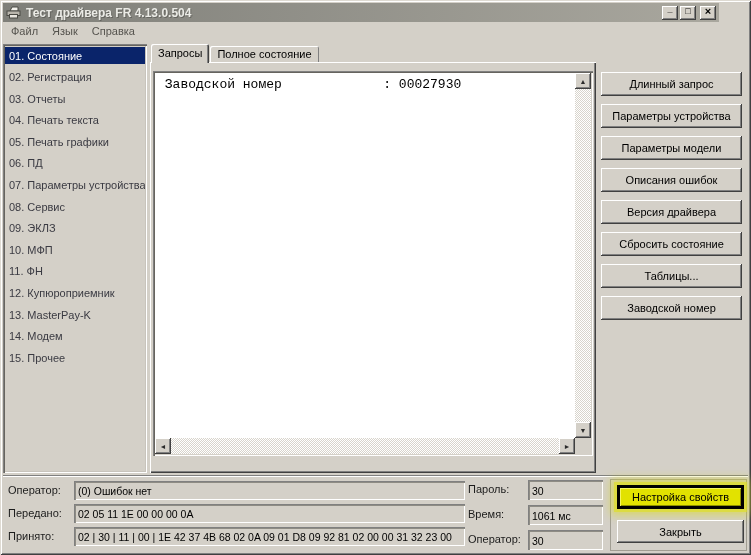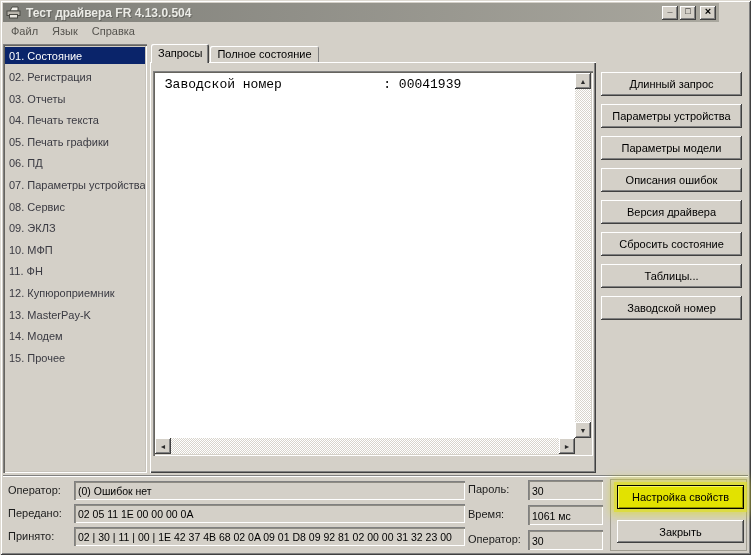--- a/index.html
+++ b/index.html
@@ -115,21 +115,21 @@
     border:1px solid #a09d92; }
 
   .btn {
     position:absolute; background:#d4d0c8; font-family:"Liberation Sans", sans-serif;
     font-size:11px; color:#000; display:flex; align-items:center; justify-content:center;
     box-shadow: inset -1px -1px 0 #404040, inset 1px 1px 0 #fff, inset -2px -2px 0 #808080;
     border:none; cursor:default; white-space:nowrap;
   }
   .btn-settings {
     left:617px; top:485px; width:127px; height:24px; background:#e2e200;
-    border:1px solid #000000;
+    border:3px solid #000000;
     box-shadow: inset 1px 1px 0 #f6f660, inset -1px -1px 0 #8f8f00,
                 0 0 0 3px rgba(222,222,40,.65), 0 0 9px 6px rgba(218,218,30,.6);
   }
   .btn-close { left:617px; top:520px; width:127px; height:23px; }
 </style>
 </head>
 <body>
 
 <div class="window">
 
@@ -224,21 +224,21 @@
     </div>
 
   <div class="tabs">
 
   <div class="tab active">Запросы</div>
       <div class="tab">Полное состояние</div>
     </div>
   <div class="tabpanel"></div>
 
   <div class="memo">
-    <div class="memo-content"> Заводской номер             : 00041939</div>
+    <div class="memo-content"> Заводской номер             : 00027930</div>
     <div class="vscroll">
       <div class="sb-btn up">▲</div>
       <div class="sb-btn down">▼</div>
     </div>
     <div class="hscroll">
       <div class="sb-btn left">◄</div>
       <div class="sb-btn right">►</div>
     </div>
     <div class="sb-corner"></div>
   </div>

